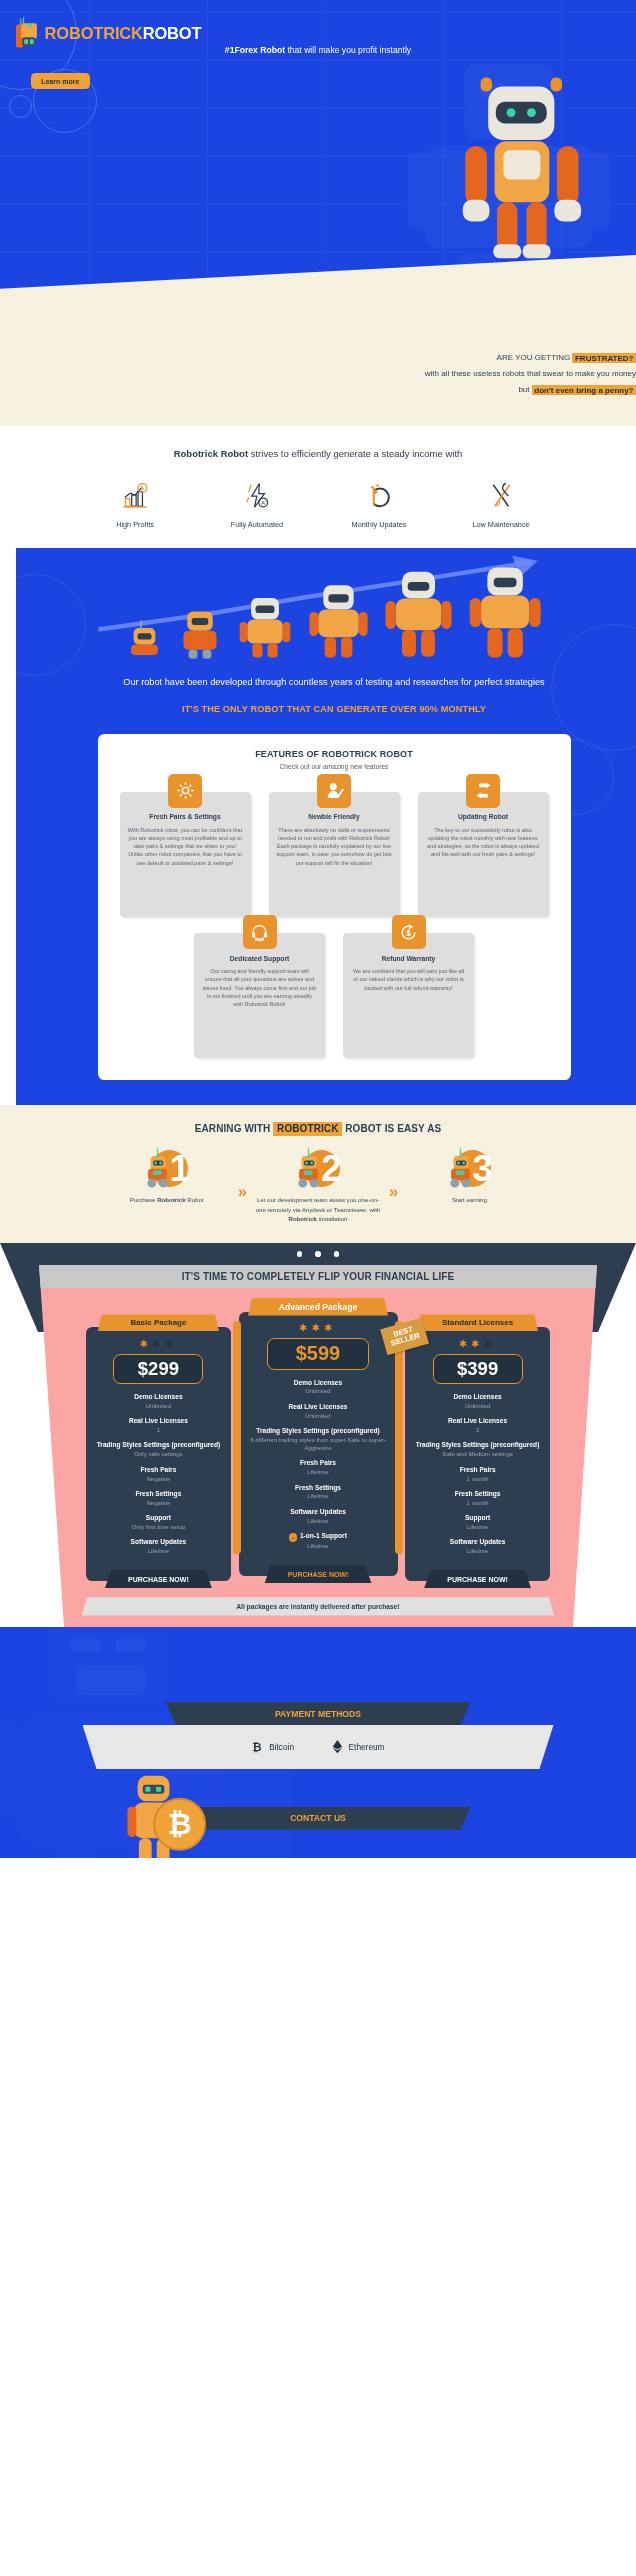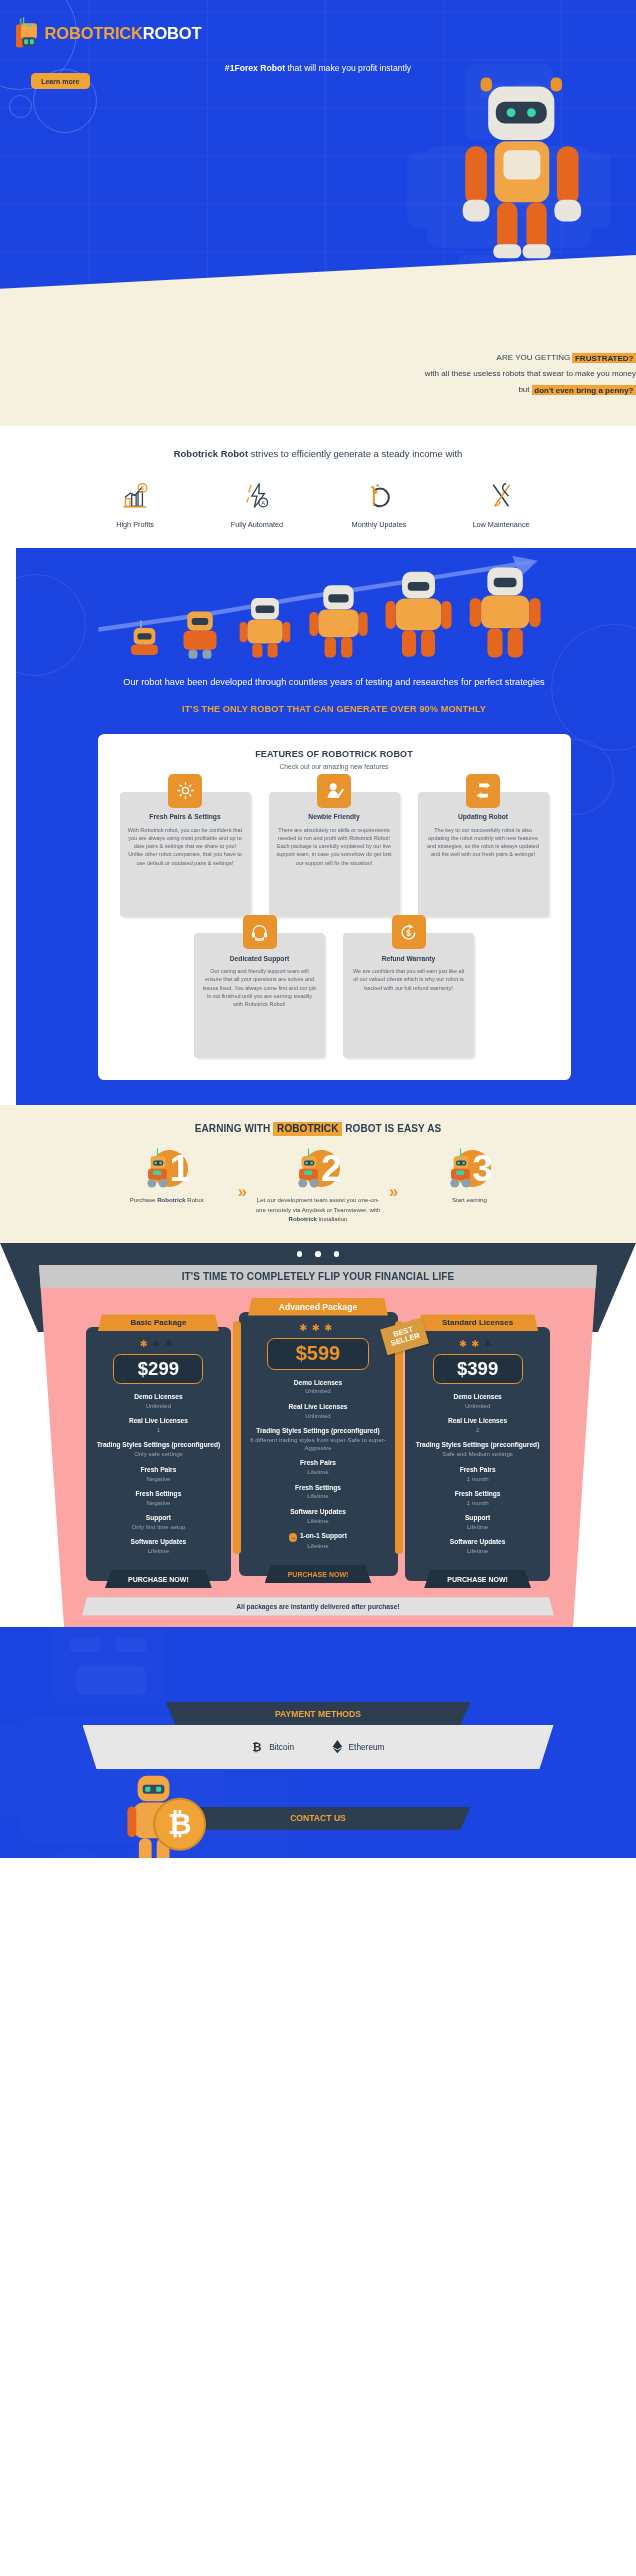--- a/index.html
+++ b/index.html
@@ -39,21 +39,21 @@
     position: absolute; left: 14px; top: 16.5px;
     display: flex; align-items: center; gap: 5.1px;
     z-index: 6;
   }
   .logo-mark { width: 25.5px; height: 33px; position: relative; }
   .logo-text { font-size: 16.5px; font-weight: 800; letter-spacing: -0.2px; white-space: nowrap;}
   .logo-text .a { color: #F0A337; }
   .logo-text .b { color: #ffffff; }
 
   .hero-tag {
-    position: absolute; left: 0; right: 0; top: 63px;
+    position: absolute; left: 0; right: 0; top: 45px;
     text-align: center; color: #fff; font-size: 8.6px;
     z-index: 6;
   }
   .hero-tag b { font-weight: 800; }
   .learn-btn {
     position: absolute; left: 31px; top: 73px;
     background: #F0A337; color: #1d2f4c;
     border: none; border-radius: 4.5px;
     padding: 4.5px 10.2px; font-size: 7px; font-weight: 700;
     cursor: pointer; z-index: 7;

